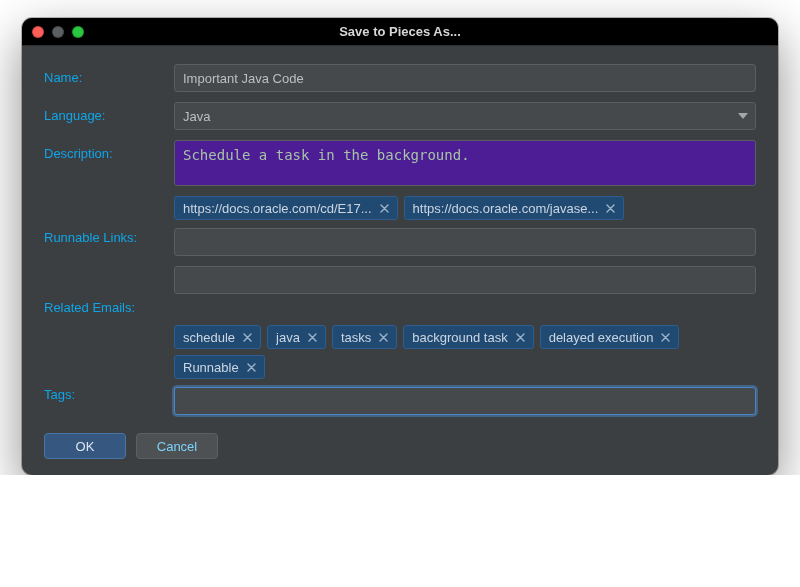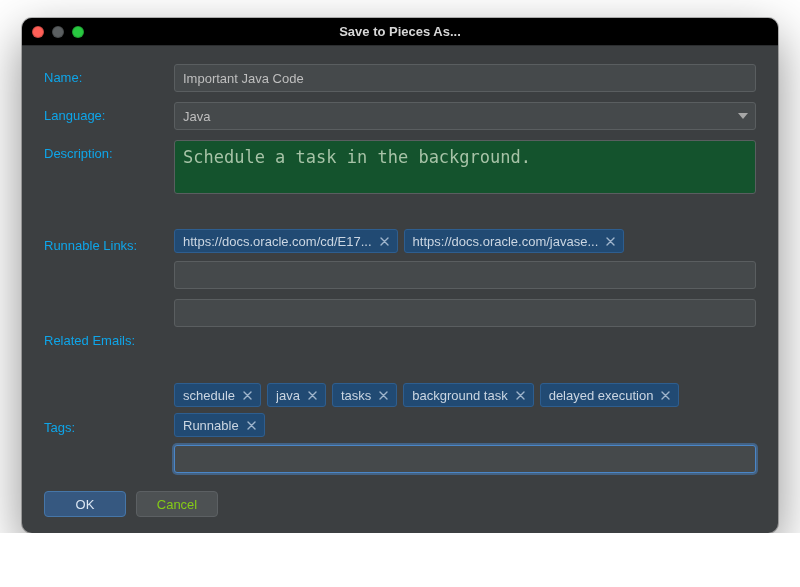--- a/index.html
+++ b/index.html
@@ -106,35 +106,34 @@
     position: absolute;
     right: 8px;
     top: 50%;
     transform: translateY(-50%);
     pointer-events: none;
   }
   .select-caret svg { display:block; }
   .desc-box {
     width: 100%;
     min-height: 36px;
-    background: #14532d;
+    background: #4c1d95;
     border: 1px solid #5a5e60;
     border-radius: 3px;
     color: #a7c3a7;
     padding: 6px 8px;
     font-family: "Menlo","Consolas",monospace;
-    font-size: 17px;
+    font-size: 14px;
     resize: none;
     outline: none;
   }
   .chips {
     display: flex;
     flex-wrap: wrap;
     gap: 6px;
-    margin-top: 25px;
   }
   .chip {
     display: inline-flex;
     align-items: center;
     background: #214a73;
     border: 1px solid #2e5e8f;
     border-radius: 3px;
     height: 24px;
     padding: 0 6px 0 8px;
     color: #cbd6e2;
@@ -164,21 +163,21 @@
     justify-content: flex-start;
     gap: 10px;
     padding-top: 8px;
   }
   .btn {
     min-width: 82px;
     height: 26px;
     border-radius: 4px;
     border: 1px solid #5c6063;
     background: #4d5153;
-    color: #84cc16;
+    color: #7dd3fc;
     font-size: 13px;
     cursor: pointer;
   }
   .btn.primary {
     background: #365880;
     border-color: #4676a8;
     color: #dbe6f2;
   }
 </style>
 </head>

